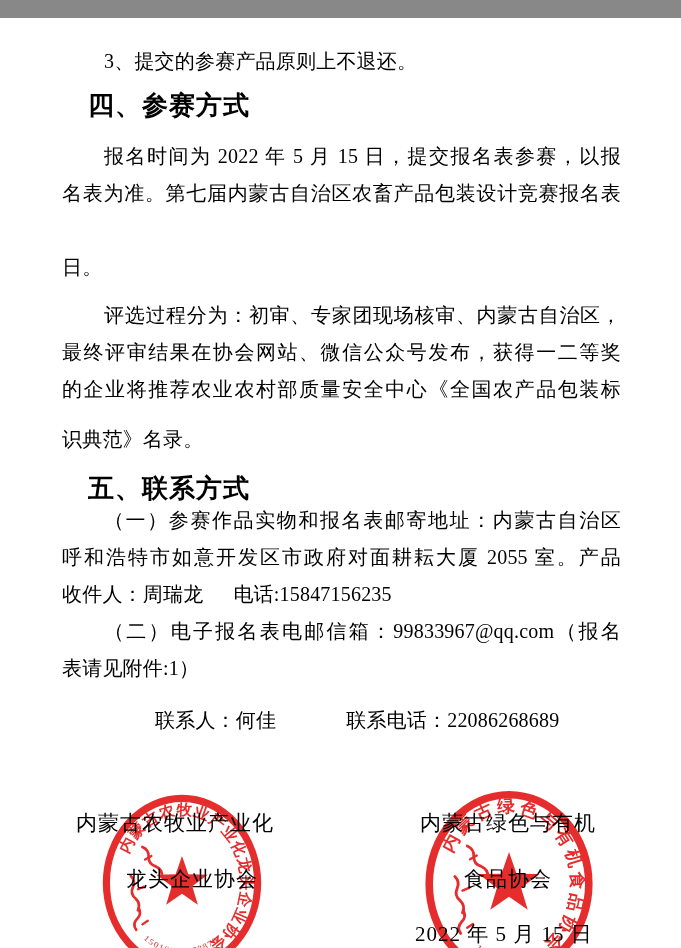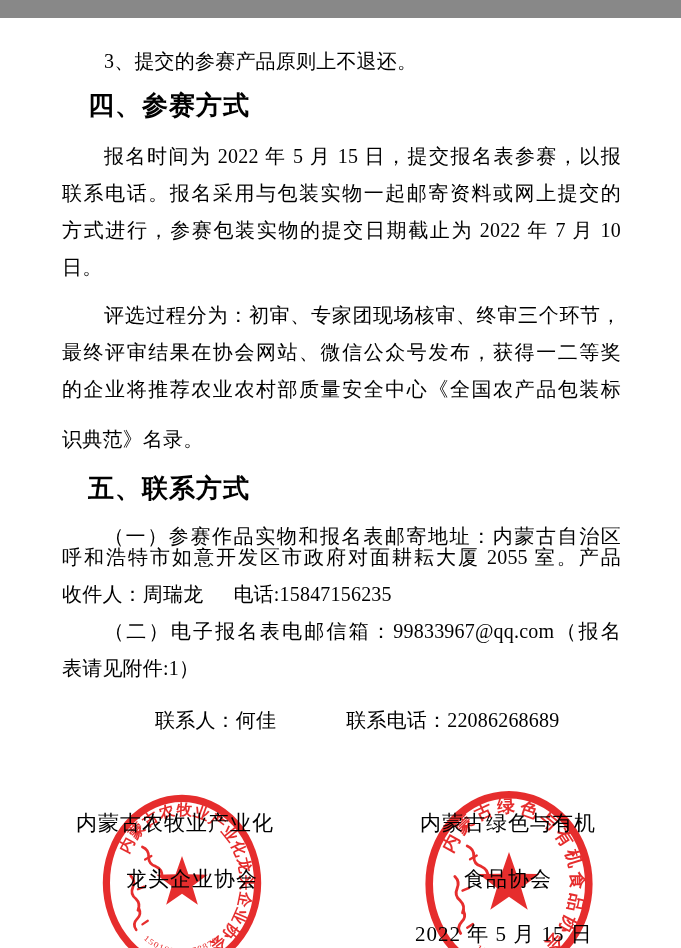--- a/index.html
+++ b/index.html
@@ -47,32 +47,31 @@
 </style>
 </head>
 <body>
 
 <div class="page">
 
   <div class="ln l104 nw" style="top:25px">3、提交的参赛产品原则上不退还。</div>
   <div class="ln hd nw" style="top:69px">四、参赛方式</div>
 
   <div class="ln j ind" style="top:120px">报名时间为 2022 年 5 月 15 日，提交报名表参赛，以报</div>
-  <div class="ln j" style="top:157px">联系电话。报名采用与包装实物一起邮寄资料或网上提交的</div>
-  <div class="ln j" style="top:194px">方式进行，参赛包装实物的提交日期截止为 2022 年 7 月 10</div>
+  <div class="ln j" style="top:157px">名表为准。第七届内蒙古自治区农畜产品包装设计竞赛报名表</div>
   <div class="ln l62 nw" style="top:231px">日。</div>
 
-  <div class="ln j ind" style="top:279px">评选过程分为：初审、专家团现场核审、终审三个环节，</div>
+  <div class="ln j ind" style="top:279px">评选过程分为：初审、专家团现场核审、内蒙古自治区，</div>
   <div class="ln j" style="top:316px">最终评审结果在协会网站、微信公众号发布，获得一二等奖</div>
   <div class="ln j" style="top:353px">的企业将推荐农业农村部质量安全中心《全国农产品包装标</div>
   <div class="ln l62 nw" style="top:403px">识典范》名录。</div>
 
   <div class="ln hd nw" style="top:452px">五、联系方式</div>
 
-  <div class="ln j ind" style="top:500px">（一）参赛作品实物和报名表邮寄地址：内蒙古自治区</div>
+  <div class="ln j ind" style="top:484px">（一）参赛作品实物和报名表邮寄地址：内蒙古自治区</div>
   <div class="ln j" style="top:521px">呼和浩特市如意开发区市政府对面耕耘大厦 2055 室。产品</div>
   <div class="ln l62 nw" style="top:558px">
     <span>收件人：周瑞龙</span><span class="gap30">电话:15847156235</span>
   </div>
 
   <div class="ln j ind" style="top:595px">（二）电子报名表电邮信箱：99833967@qq.com（报名</div>
   <div class="ln l62 nw" style="top:632px">表请见附件:1）</div>
 
   <div class="ln nw" style="top:684px;left:155px">
     <span>联系人：何佳</span><span class="gap70">联系电话：22086268689</span>

